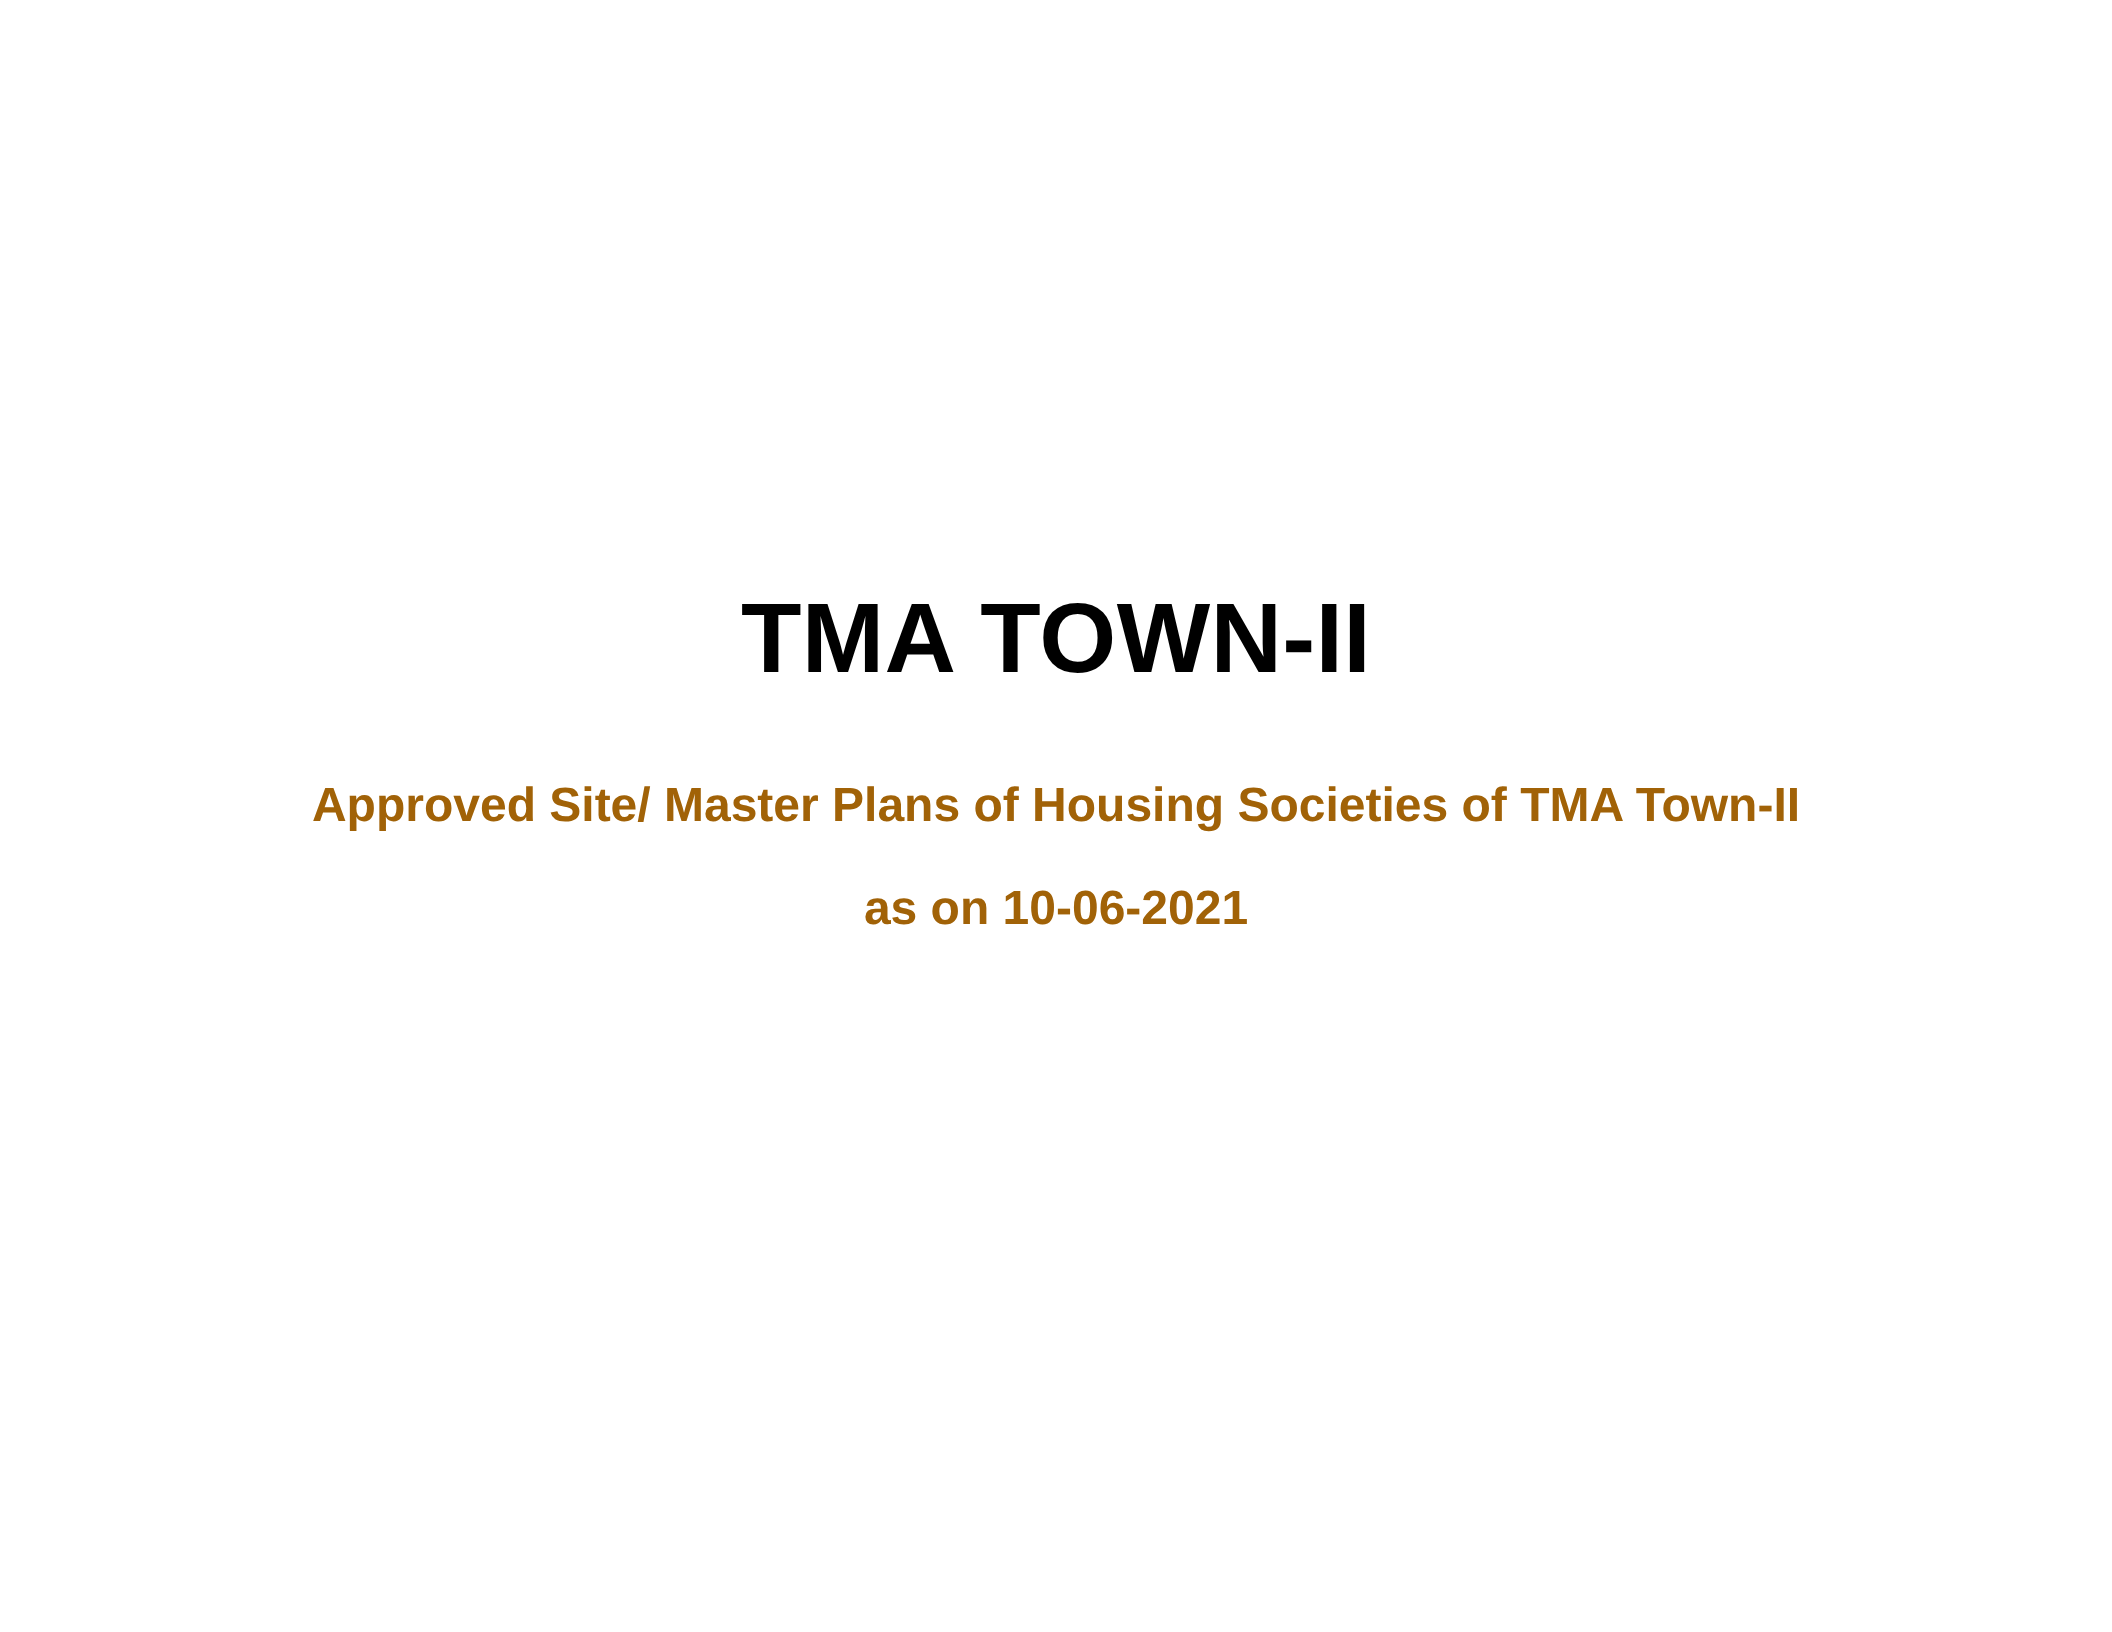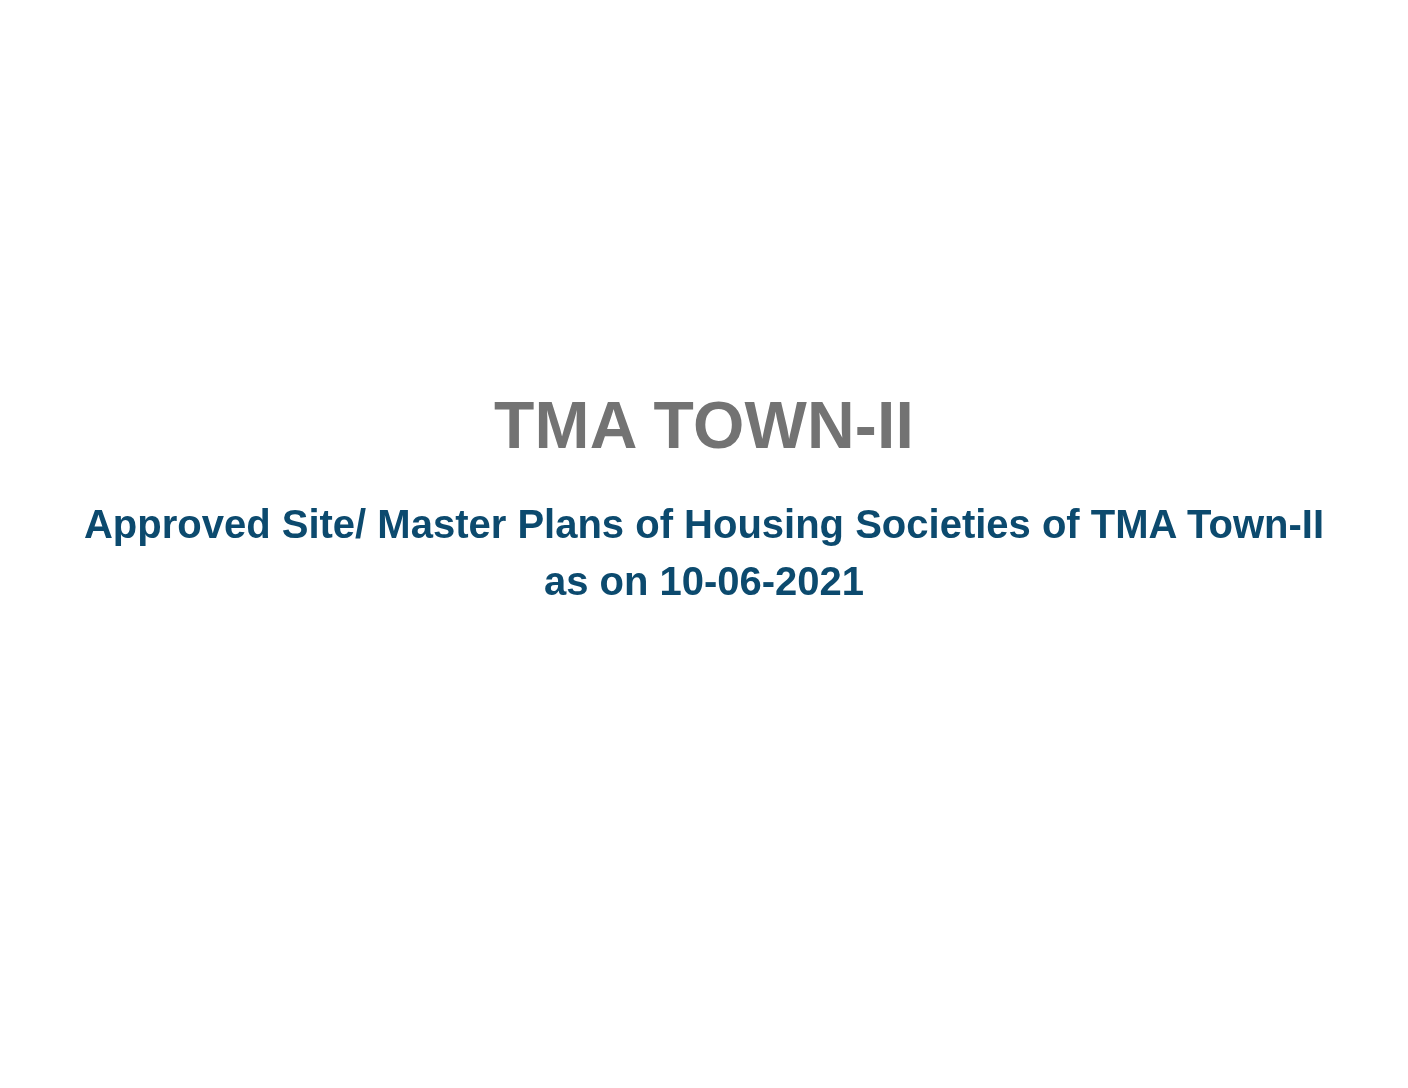--- a/index.html
+++ b/index.html
@@ -34,43 +34,43 @@
 
   .slide-title {
     display: block;
     margin: 0;
     padding: 0;
     font-family: "Liberation Sans", sans-serif;
     font-size: 66px;
     font-weight: bold;
     line-height: 78px;
     letter-spacing: 0.2px;
-    color: #737373;
+    color: #000000;
     white-space: nowrap;
   }
 
   
   .subtitle-block {
     position: absolute;
     left: 0;
     top: 496px;
     width: 1408px;
     text-align: center;
   }
 
   .subtitle-line {
     display: block;
-    margin: 0;
+    margin: 12px;
     padding: 0;
     font-family: "Liberation Sans", sans-serif;
-    font-size: 40px;
+    font-size: 32px;
     font-weight: bold;
     line-height: 57px;
     letter-spacing: 0px;
-    color: #0c4a6e;
+    color: #a16207;
     white-space: nowrap;
   }
 
   
   .slide-body-area {
     position: absolute;
     left: 0;
     top: 640px;
     width: 1408px;
     height: 448px;

